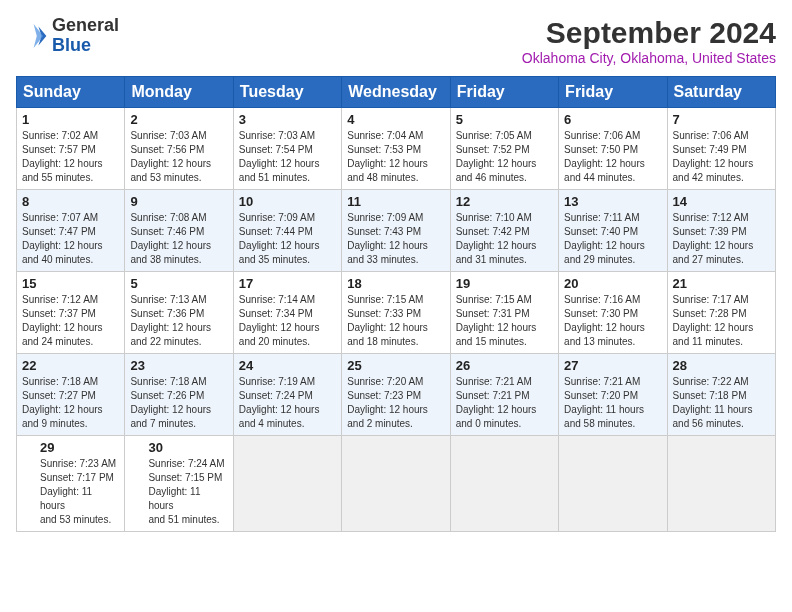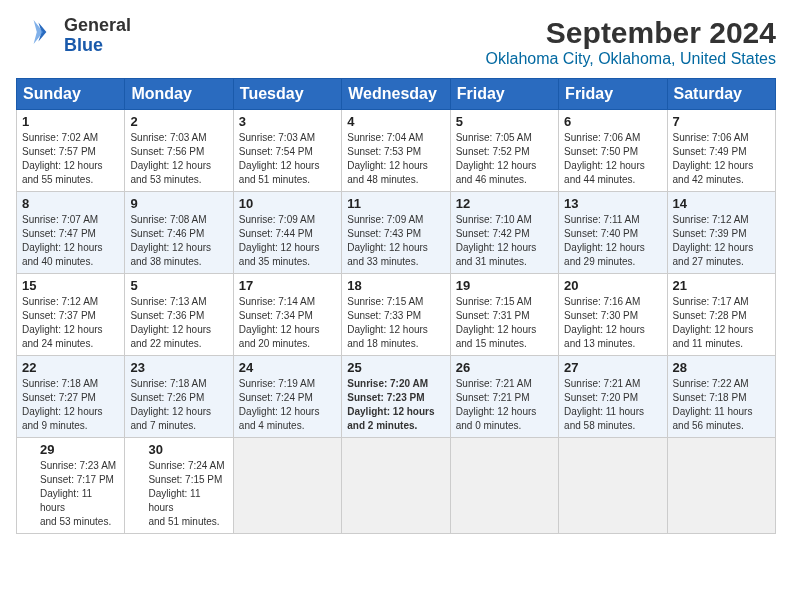--- a/index.html
+++ b/index.html
@@ -11,22 +11,22 @@
       padding: 16px;
     }
     .header {
       display: flex;
       justify-content: space-between;
       align-items: flex-start;
       margin-bottom: 10px;
     }
     .logo {
       display: flex;
-      align-items: flex-start;
-      gap: 16px;
+      align-items: center;
+      gap: 4px;
     }
     .logo-text {
       font-size: 18px;
       font-weight: bold;
       line-height: 1.1;
     }
     .logo-text .general { color: #333; }
     .logo-text .blue { color: #1a5aab; }
     .logo-icon {
       width: 32px;
@@ -34,22 +34,22 @@
     }
     .title-block {
       text-align: right;
     }
     .month-title {
       font-size: 30px;
       font-weight: bold;
       color: #333;
     }
     .location {
-      font-size: 16px;
-      color: #0369a1;
+      font-size: 14px;
+      color: #a21caf;
     }
     .calendar {
       width: 100%;
       border-collapse: collapse;
       font-size: 11px;
     }
     .calendar th {
       background: #2a6bbf;
       color: #fff;
       text-align: left;
@@ -296,21 +296,21 @@
         </td>
         <td>
           <span class="day-num">24</span>
           <div class="day-info" style="white-space: pre-line;">Sunrise: 7:19 AM
 Sunset: 7:24 PM
 Daylight: 12 hours
 and 4 minutes.</div>
         </td>
         <td>
           <span class="day-num">25</span>
-          <div class="day-info" style="white-space: pre-line; font-weight: bold;">Sunrise: 7:20 AM
+          <div class="day-info" style="white-space: pre-line;">Sunrise: 7:20 AM
 Sunset: 7:23 PM
 Daylight: 12 hours
 and 2 minutes.</div>
         </td>
         <td>
           <span class="day-num">26</span>
           <div class="day-info" style="white-space: pre-line;">Sunrise: 7:21 AM
 Sunset: 7:21 PM
 Daylight: 12 hours
 and 0 minutes.</div>

